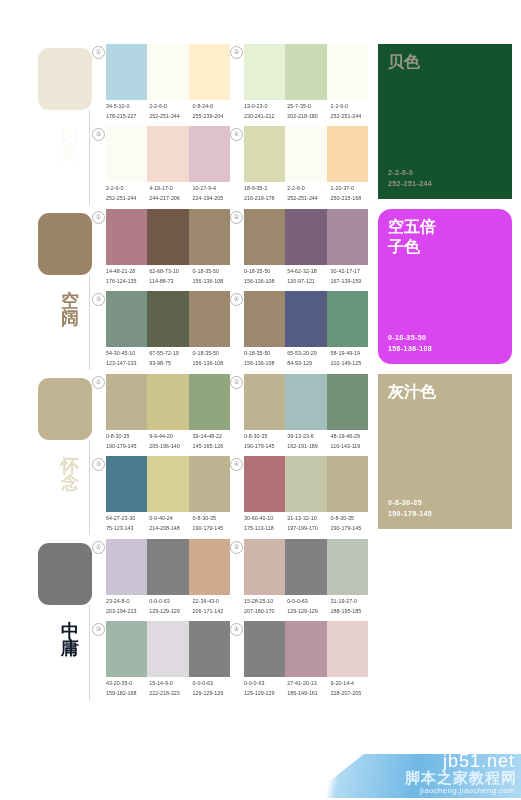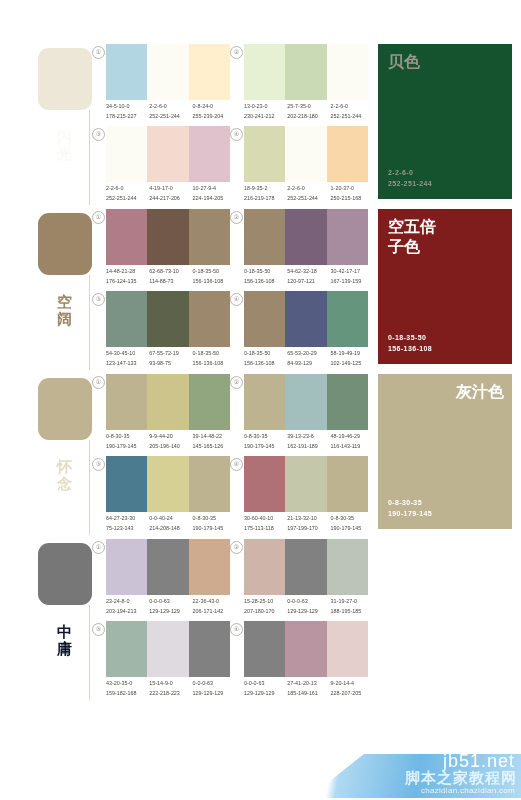--- a/index.html
+++ b/index.html
@@ -17,22 +17,22 @@
 
   
   .leftcol{position:absolute;left:0;top:0;width:92px;height:165px;}
   .chip{
     position:absolute;left:38px;top:8px;width:54px;height:62px;
     border-radius:11px;
   }
   .vrule{position:absolute;left:89px;top:70px;width:1px;height:95px;background:#d8d5cc;}
   .theme-name{
     position:absolute;left:57px;top:88px;width:26px;
-    font-size:15px;line-height:17px;letter-spacing:0px;
-    font-weight:bold;text-align:left;
+    font-size:18px;line-height:17px;letter-spacing:0px;
+    font-weight:bold;text-align:center;
   }
 
   
   .groups{position:absolute;left:92px;top:0;width:275px;height:165px;}
   .group{position:absolute;width:140px;height:82px;}
   .g0{left:0px;top:4px;}
   .g1{left:138px;top:4px;}
   .g2{left:0px;top:86px;}
   .g3{left:138px;top:86px;}
 
@@ -278,21 +278,21 @@
                 <div class="cmyk">65-53-20-29</div>
                 <div class="rgb">84-93-129</div>
               </div>
               <div class="col">
                 <div class="cmyk">58-19-49-19</div>
                 <div class="rgb">102-149-125</div>
               </div>
             </div>
           </div>
         </div>
-        <div class="panel" style="background: #7f1d1d;">
+        <div class="panel" style="background: #d946ef; border-radius: 13px;">
           <div class="panel-title" style="color: rgb(255, 255, 255); white-space: pre-line;">空五倍
 子色</div>
           <div class="panel-codes" style="color: rgb(255, 255, 255);">
             <div>0-18-35-50</div>
             <div>156-136-108</div>
           </div>
         </div>
       </div>
       <div class="band" style="top: 370px;">
         <div class="leftcol">
@@ -384,21 +384,21 @@
                 <div class="rgb">197-199-170</div>
               </div>
               <div class="col">
                 <div class="cmyk">0-8-30-35</div>
                 <div class="rgb">190-179-145</div>
               </div>
             </div>
           </div>
         </div>
         <div class="panel" style="background: rgb(190, 179, 145);">
-          <div class="panel-title" style="color: rgb(255, 255, 255); white-space: pre-line; text-align: right;">灰汁色</div>
+          <div class="panel-title" style="color: rgb(255, 255, 255); white-space: pre-line;">灰汁色</div>
           <div class="panel-codes" style="color: rgb(255, 255, 255);">
             <div>0-8-30-35</div>
             <div>190-179-145</div>
           </div>
         </div>
       </div>
       <div class="band" style="top: 535px;">
         <div class="leftcol">
           <div class="chip" style="background: rgb(119, 119, 119);"></div>
           <div class="vrule"></div>
@@ -494,15 +494,15 @@
             </div>
           </div>
         </div>
       </div>
     </div>
 
   <div class="wm">
     <div class="wm-shape"></div>
     <div class="wm-net">jb51.net</div>
     <div class="wm-cn">脚本之家教程网</div>
-    <div class="wm-url">chazidian.chazidian.com</div>
+    <div class="wm-url">jiaocheng.jiaocheng.com</div>
   </div>
 </div>
 
 </body></html>

